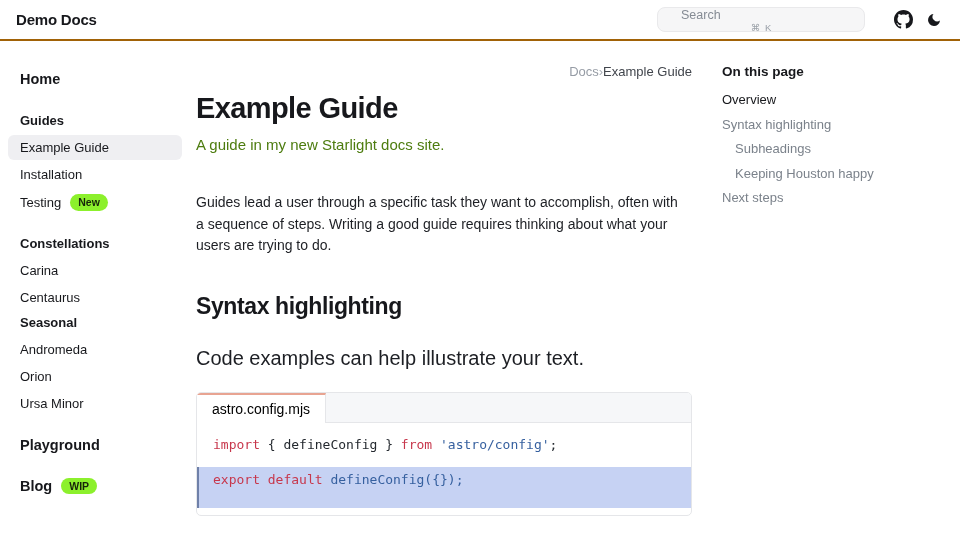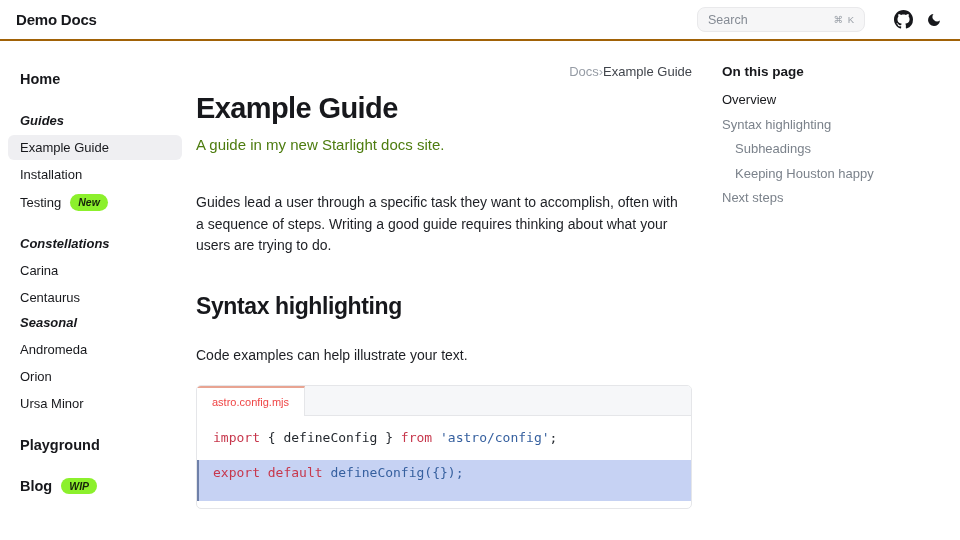--- a/index.html
+++ b/index.html
@@ -19,66 +19,66 @@
     -webkit-font-smoothing:antialiased;
   }
   
   .header{
     display:flex;align-items:center;height:41px;
     padding:0 18px 0 16px;border-bottom:2px solid #a16207;
   }
   .brand{font-weight:bold;font-size:15px;letter-spacing:-0.2px;cursor:pointer;}
   .spacer{flex:1;}
   .search{
-    display:flex;align-items:center;width:168px;height:25px;
+    display:flex;align-items:center;width:208px;height:25px;
     background:#f6f6f7;border:1px solid #e9e9eb;border-radius:8px;
-    padding:0 9px 0 10px;margin-right:16px;cursor:text;
+    padding:0 9px 0 10px;margin-right:16px;cursor:text;flex-direction:column;
   }
   .search input{
     border:none;background:transparent;outline:none;flex:1;min-width:0;
     font-size:12.5px;color:#5d636c;font-family:inherit;padding:0;
   }
   .search input::placeholder{color:#858b94;}
   .search .shortcut{font-size:9.5px;color:#9aa0a8;letter-spacing:1px;white-space:nowrap;}
   .icon-btn{display:flex;align-items:center;justify-content:center;margin-left:13px;cursor:pointer;color:#17181c;}
   .icon-btn svg{display:block;}
   
   .layout{display:flex;align-items:stretch;}
   
   .sidebar{width:190px;flex-shrink:0;padding:26px 8px 0 8px;}
   .s-top{font-size:14.5px;font-weight:bold;padding:4px 12px;border-radius:6px;cursor:pointer;}
-  .s-group{font-size:13px;font-weight:bold;padding:5px 12px;font-style:italic;}
+  .s-group{font-size:13px;font-weight:bold;padding:5px 12px;}
   .s-item{font-size:13px;padding:5px 12px;margin-top:2px;border-radius:6px;color:#17181c;cursor:pointer;}
   .s-item.selected{background:#efeff2;}
   .mt-sec{margin-top:15px;}
   .mt-big{margin-top:17px;}
   .mb-home{margin-bottom:17px;}
   .badge{
     display:inline-block;font-size:10.5px;font-weight:bold;line-height:1;
     background:var(--accent-badge);color:#16230a;
-    padding:3px 8px;border-radius:999px;margin-left:9px;vertical-align:1px;font-style:italic;
+    padding:3px 8px;border-radius:999px;margin-left:9px;vertical-align:1px;
   }
   
   .main{width:502px;flex-shrink:0;padding:23px 0 0 6px;}
   .breadcrumb{display:flex;align-items:center;font-size:13px;color:#969ca5;justify-content:flex-end;}
   .crumb-root{cursor:pointer;}
   .crumb-sep{font-size:13px;color:#aab0b8;}
   .crumb-current{color:#41454c;}
   h1{font-size:29px;margin:13px 0 0;letter-spacing:-0.6px;}
   .subtitle{font-size:15px;color:#4d7c0f;margin-top:11px;}
   .intro{font-size:14px;line-height:21.5px;margin-top:39px;color:#1d1f24;max-width:482px;}
   h2{font-size:23px;margin:36px 0 0;letter-spacing:-0.4px;}
-  .body-text{font-size:14px;margin-top:27px;color:#1d1f24;}
+  .body-text{font-size:20px;margin-top:27px;color:#1d1f24;}
   
   .code-block{margin-top:22px;width:496px;border:1px solid #e5e6e9;border-radius:5px;overflow:hidden;background:#fff;}
   .tab-bar{display:flex;align-items:stretch;background:#f6f7f9;border-bottom:1px solid #e5e6e9;height:30px;}
   .tab{
     display:flex;align-items:center;background:#fff;
     border-top:2px solid var(--tab-accent);border-right:1px solid #e5e6e9;
-    padding:0 15px;font-size:11px;color:#ef4444;margin-bottom:-1px;cursor:pointer;
+    padding:0 15px;font-size:14px;color:#000000;margin-bottom:-1px;cursor:pointer;
   }
   .code-area{padding:10px 0 7px;font-family:"DejaVu Sans Mono", monospace;font-size:13px;line-height:16px;}
   .code-line{padding:4px 16px;white-space:pre;}
   .code-line.highlight{
     background:var(--highlight-bg);
     border-left:2px solid var(--highlight-border);
     padding-left:14px;margin-top:10px;padding-top:5px;padding-bottom:20px;
   }
   .tok-keyword{color:var(--code-keyword);}
   .tok-plain{color:#24292f;}

